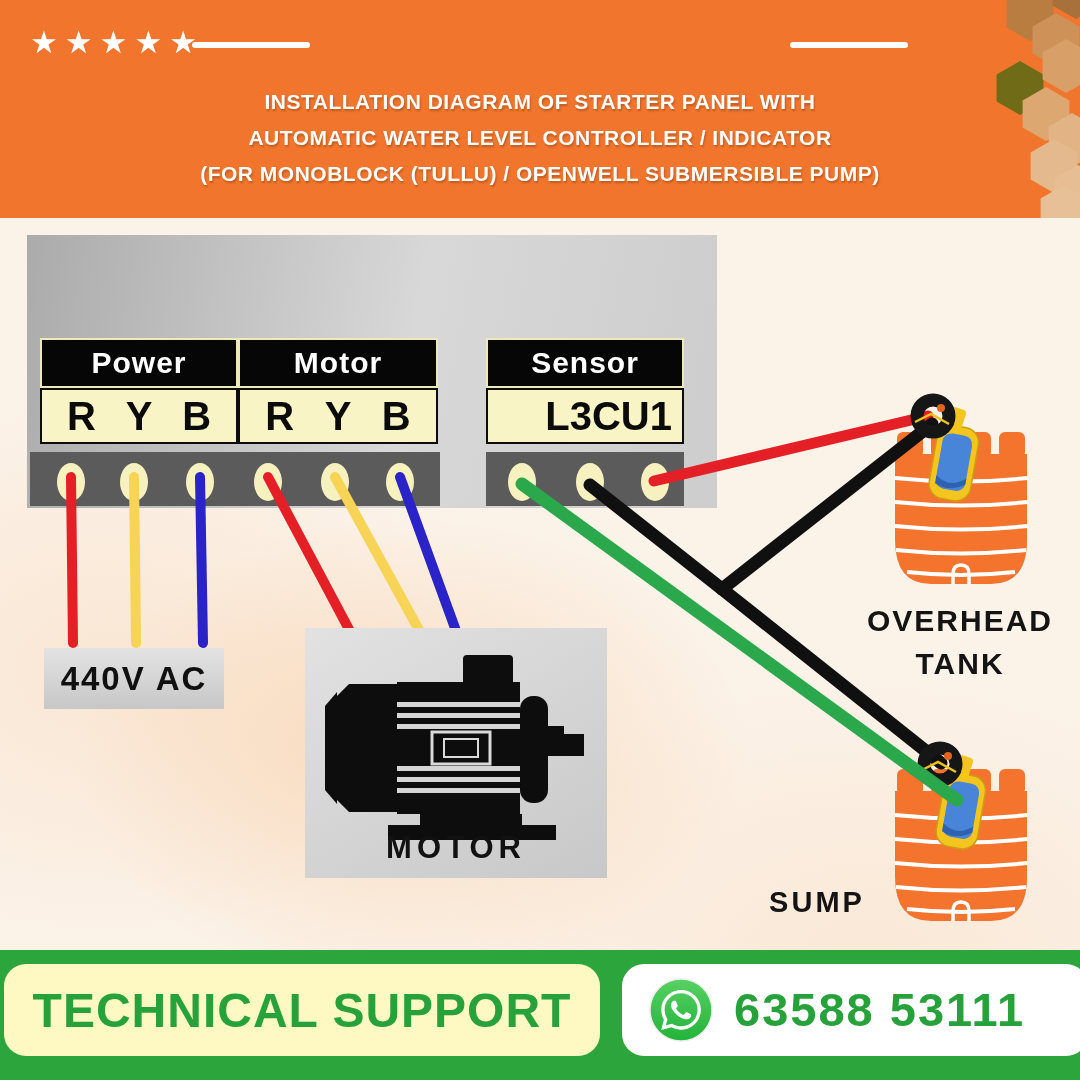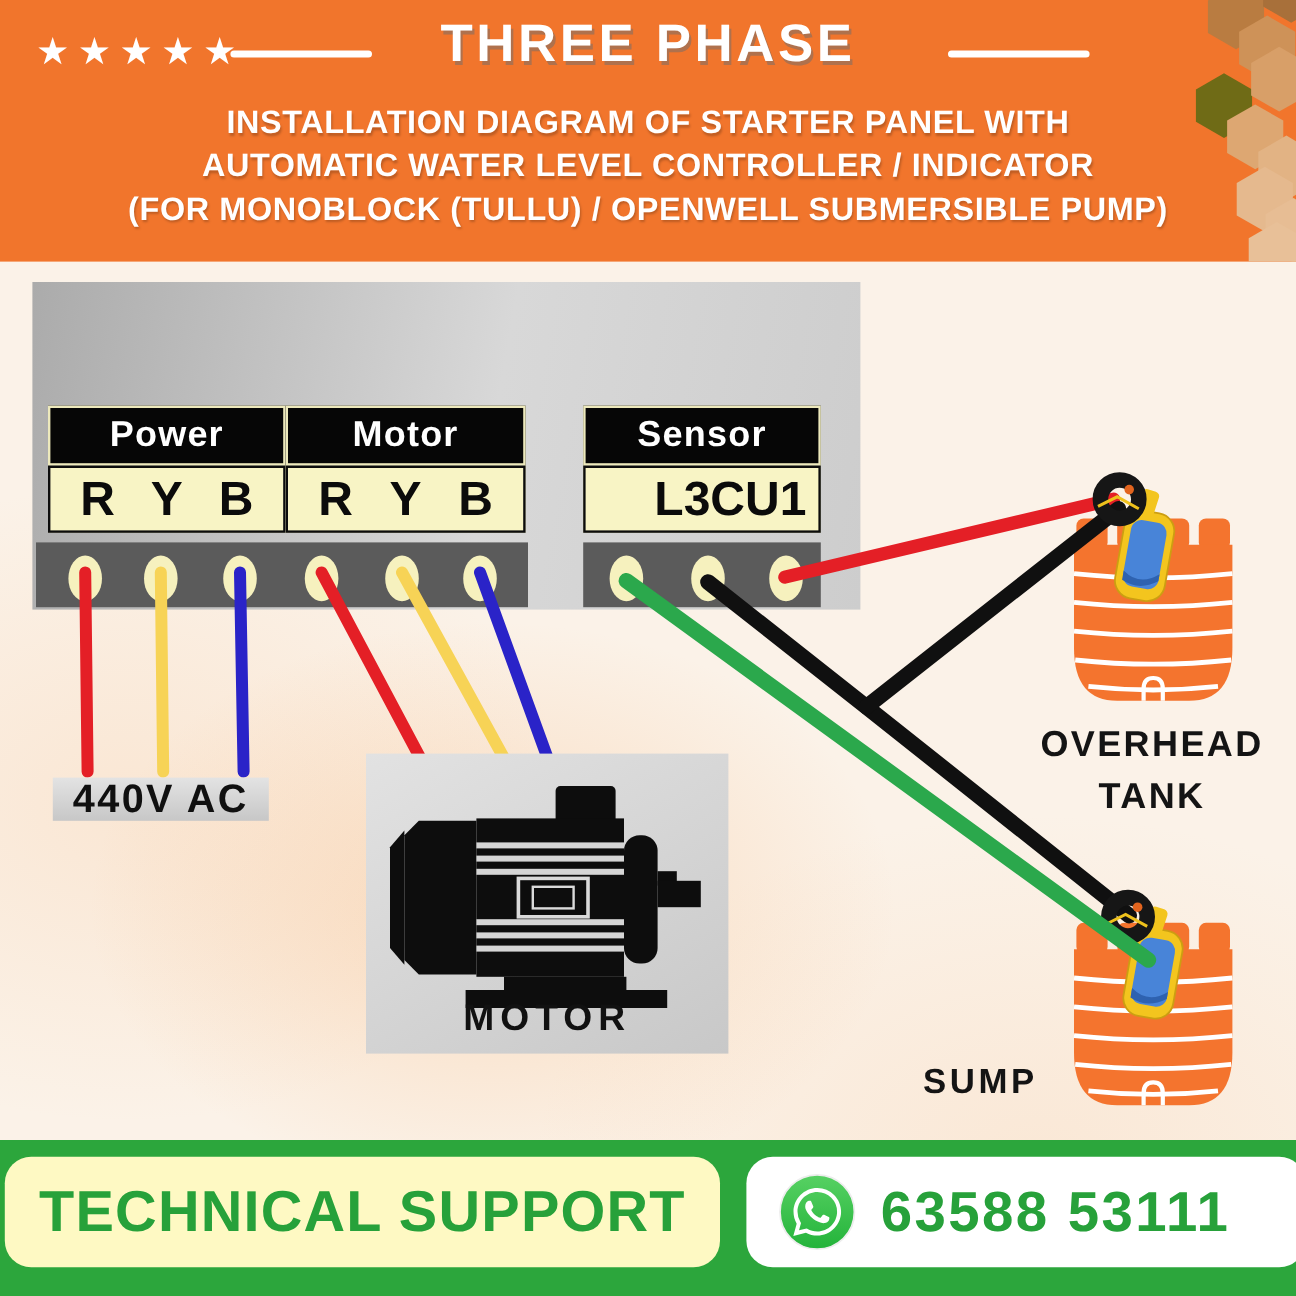--- a/index.html
+++ b/index.html
@@ -13,42 +13,42 @@
       #FBF2E8;
   }
   
   .header{position:absolute;left:0;top:0;width:1080px;height:218px;background:#F1752C;overflow:hidden;z-index:20;}
   .stars{position:absolute;left:30px;top:24px;color:#fff;font-size:31px;letter-spacing:7px;white-space:nowrap;}
   .dash{position:absolute;top:42px;width:118px;height:6px;background:#fff;border-radius:3px;}
   .dash-left{left:192px;} .dash-right{left:790px;}
   .h-title{position:absolute;left:0;top:12px;width:1080px;text-align:center;color:#fff;
     font-size:44px;font-weight:bold;letter-spacing:3px;text-shadow:2px 3px 0 rgba(110,110,110,.5);}
   .h-sub{position:absolute;left:0;top:84px;width:1080px;text-align:center;color:#fff;
-    font-size:27px;font-weight:bold;line-height:36px;letter-spacing:.5px;text-shadow:1px 2px 2px rgba(0,0,0,.22);}
+    font-size:21px;font-weight:bold;line-height:36px;letter-spacing:.5px;text-shadow:1px 2px 2px rgba(0,0,0,.22);}
   .honeycomb{position:absolute;right:0;top:0;}
   
   .panel{position:absolute;left:27px;top:235px;width:690px;height:273px;z-index:2;
     background:linear-gradient(100deg,#ABABAB,#D8D8D8 55%,#CDCDCD);}
   .panel-title{position:absolute;left:0;top:28px;width:100%;text-align:center;color:#141414;
     font-size:33px;font-weight:bold;letter-spacing:4px;}
   .grp-black{position:absolute;height:50px;background:#060606;border:2px solid #EDE9BC;box-sizing:border-box;
     display:flex;align-items:center;justify-content:center;color:#fff;font-size:30px;font-weight:bold;letter-spacing:1px;}
   .grp-cream{position:absolute;height:56px;background:#F8F4C5;border:2px solid #0C0C0C;box-sizing:border-box;
     display:flex;align-items:center;justify-content:space-around;padding:0 10px;
     color:#0B0B0B;font-size:40px;font-weight:bold;}
   .pb{left:13px;top:103px;width:198px;} .mb{left:211px;top:103px;width:200px;} .sb{left:459px;top:103px;width:198px;justify-content:center;}
   .pc{left:13px;top:153px;width:198px;} .mc{left:211px;top:153px;width:200px;} .sc{left:459px;top:153px;width:198px;justify-content:flex-end;}
   .strip{position:absolute;top:217px;height:54px;background:#5B5B5B;}
   .strip-left{left:3px;width:410px;} .strip-right{left:459px;width:198px;}
   .terminal{position:absolute;top:11px;width:28px;height:38px;border-radius:50%;background:#F6F1BE;}
   
   .layer{position:absolute;left:0;top:0;width:1080px;height:1080px;pointer-events:none;}
   .layerA{z-index:3;} .layerB{z-index:7;} .layerC{z-index:9;}
   
-  .voltage-box{position:absolute;left:44px;top:648px;width:180px;height:36px;z-index:5;
+  .voltage-box{position:absolute;left:44px;top:648px;width:180px;height:61px;z-index:5;
     background:linear-gradient(180deg,#E3E3E3,#C7C7C7);display:flex;align-items:center;justify-content:center;
     color:#101010;font-size:33px;font-weight:bold;letter-spacing:2px;}
   .motor-box{position:absolute;left:305px;top:628px;width:302px;height:250px;z-index:5;
     background:linear-gradient(150deg,#E2E2E2,#C8C8C8);}
   .motor-label{position:absolute;left:0;bottom:12px;width:100%;text-align:center;color:#111;
     font-size:31px;font-weight:bold;letter-spacing:5px;}
   .tank{position:absolute;z-index:6;}
   .tank-oh{left:891px;top:428px;} .tank-sump{left:891px;top:765px;}
   .float{position:absolute;z-index:8;}
   .float-oh{left:903px;top:392px;} .float-sump{left:910px;top:740px;}
@@ -66,21 +66,20 @@
 </style>
 </head>
 <body>
 
 <div id="stage">
 
   <div class="header">
     <div class="stars"><span>★</span><span>★</span><span>★</span><span>★</span><span>★</span></div>
     <div class="dash dash-left"></div>
     <div class="dash dash-right"></div>
-    <div class="h-title">THREE PHASE</div>
     <div class="h-sub">
       <div>INSTALLATION DIAGRAM OF STARTER PANEL WITH</div>
       <div>AUTOMATIC WATER LEVEL CONTROLLER / INDICATOR</div>
       <div>(FOR MONOBLOCK (TULLU) / OPENWELL SUBMERSIBLE PUMP)</div>
     </div>
     <svg class="honeycomb" width="160" height="220" viewBox="0 0 160 220">
       <g>
         <polygon transform="translate(132,-34)" points="0,-27 23.4,-13.5 23.4,13.5 0,27 -23.4,13.5 -23.4,-13.5" fill="#AA713A"></polygon>
         <polygon transform="translate(110,14)" points="0,-27 23.4,-13.5 23.4,13.5 0,27 -23.4,13.5 -23.4,-13.5" fill="#B97C41"></polygon>
         <polygon transform="translate(156,-8)" points="0,-27 23.4,-13.5 23.4,13.5 0,27 -23.4,13.5 -23.4,-13.5" fill="#A8703A"></polygon>

